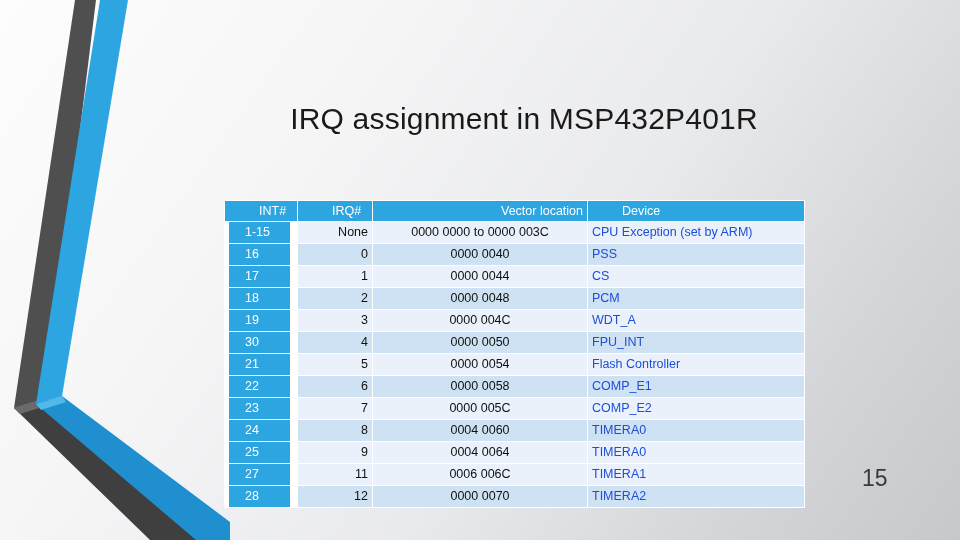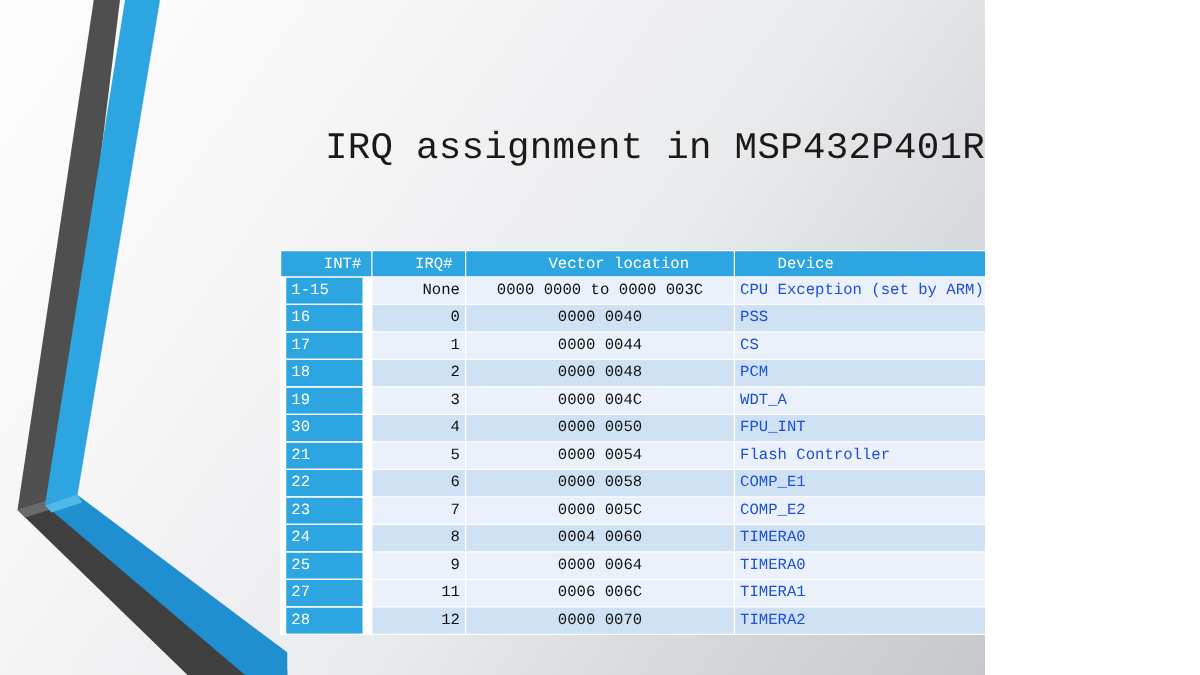--- a/index.html
+++ b/index.html
@@ -7,25 +7,24 @@
     padding: 0;
   }
   body {
     width: 960px;
     height: 540px;
     overflow: hidden;
     font-family: "Liberation Sans", sans-serif;
   }
   #slide {
     position: relative;
-    width: 788px;
+    width: 960px;
     height: 540px;
     background: linear-gradient(125deg, #fdfdfd 0%, #f6f6f7 28%, #e9eaec 58%, #d3d5d8 82%, #c6c8cb 100%);
     overflow: hidden;
-    font-family: Liberation Mono, monospace;
   }
 
   
   #chevron-art {
     position: absolute;
     left: 0;
     top: 0;
     width: 230px;
     height: 540px;
     pointer-events: none;
@@ -82,38 +81,38 @@
   col.c-dev   { width: 216px; }
 
   
   table.irq-table thead th {
     background: #2ca5e0;
     color: #ffffff;
     height: 20px;
     padding-left: 34px;
   }
   th.h-int, th.h-irq, th.h-dev { text-align: left; }
-  th.h-vec { text-align: center; }
+  th.h-vec { text-align: right; }
 
   
   tr.row-even td { background: #eaf1fa; }
   tr.row-odd  td { background: #cfe2f3; }
 
   
   td.cell-int {
     padding: 0;
     background: transparent !important;
   }
   td.cell-int .int-chip {
     display: block;
     background: #2ca5e0;
     color: #ffffff;
     height: 21px;
     line-height: 21px;
-    padding-left: 4px;
+    padding-left: 16px;
     margin-right: 3px;
     text-align: left;
   }
   td.cell-irq { text-align: right; color: #111111; }
   td.cell-vec { text-align: center; color: #111111; }
   td.cell-dev { text-align: left; color: #1d4ed8; }
 
   
   #page-number {
     position: absolute;
@@ -242,21 +241,21 @@
             </td>
             <td class="cell-irq">8</td>
             <td class="cell-vec">0004 0060</td>
             <td class="cell-dev">TIMERA0</td>
           </tr>
           <tr class="row-even">
             <td class="cell-int">
               <span class="int-chip">25</span>
             </td>
             <td class="cell-irq">9</td>
-            <td class="cell-vec">0000 0064</td>
+            <td class="cell-vec">0004 0064</td>
             <td class="cell-dev">TIMERA0</td>
           </tr>
           <tr class="row-even">
             <td class="cell-int">
               <span class="int-chip">27</span>
             </td>
             <td class="cell-irq">11</td>
             <td class="cell-vec">0006 006C</td>
             <td class="cell-dev">TIMERA1</td>
           </tr>

